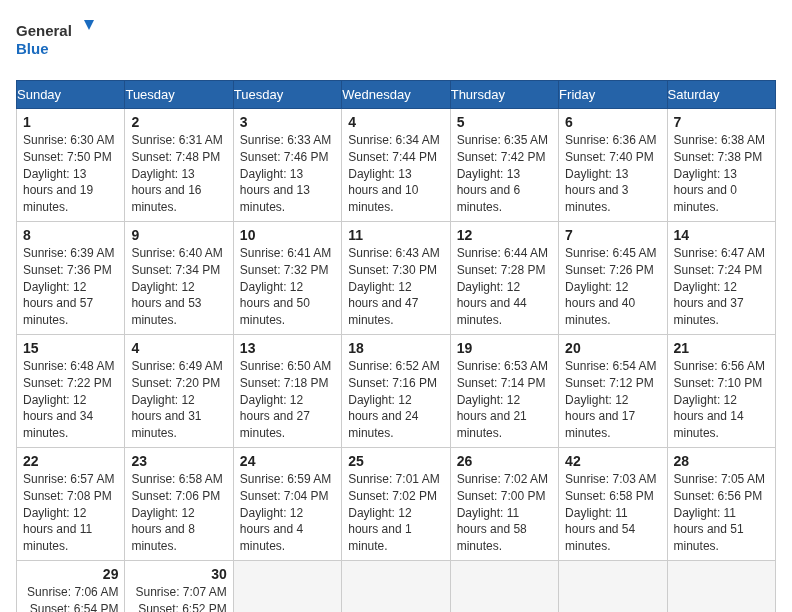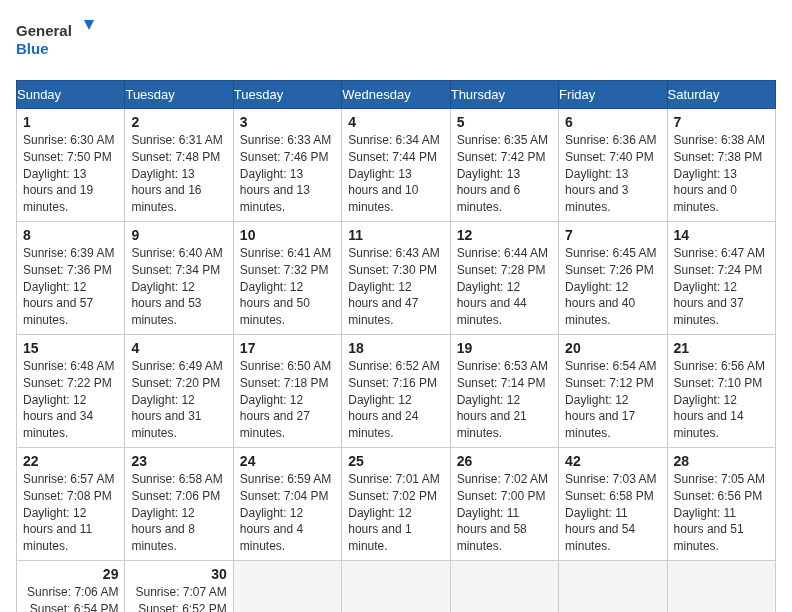--- a/index.html
+++ b/index.html
@@ -167,21 +167,21 @@
       <tr>
         <td>
           <div class="day-number">15</div>
           <div class="day-detail">Sunrise: 6:48 AM<br>Sunset: 7:22 PM<br>Daylight: 12 hours and 34 minutes.</div>
         </td>
         <td>
           <div class="day-number">4</div>
           <div class="day-detail">Sunrise: 6:49 AM<br>Sunset: 7:20 PM<br>Daylight: 12 hours and 31 minutes.</div>
         </td>
         <td>
-          <div class="day-number">17</div>
+          <div class="day-number">13</div>
           <div class="day-detail">Sunrise: 6:50 AM<br>Sunset: 7:18 PM<br>Daylight: 12 hours and 27 minutes.</div>
         </td>
         <td>
           <div class="day-number">18</div>
           <div class="day-detail">Sunrise: 6:52 AM<br>Sunset: 7:16 PM<br>Daylight: 12 hours and 24 minutes.</div>
         </td>
         <td>
           <div class="day-number">19</div>
           <div class="day-detail">Sunrise: 6:53 AM<br>Sunset: 7:14 PM<br>Daylight: 12 hours and 21 minutes.</div>
         </td>

